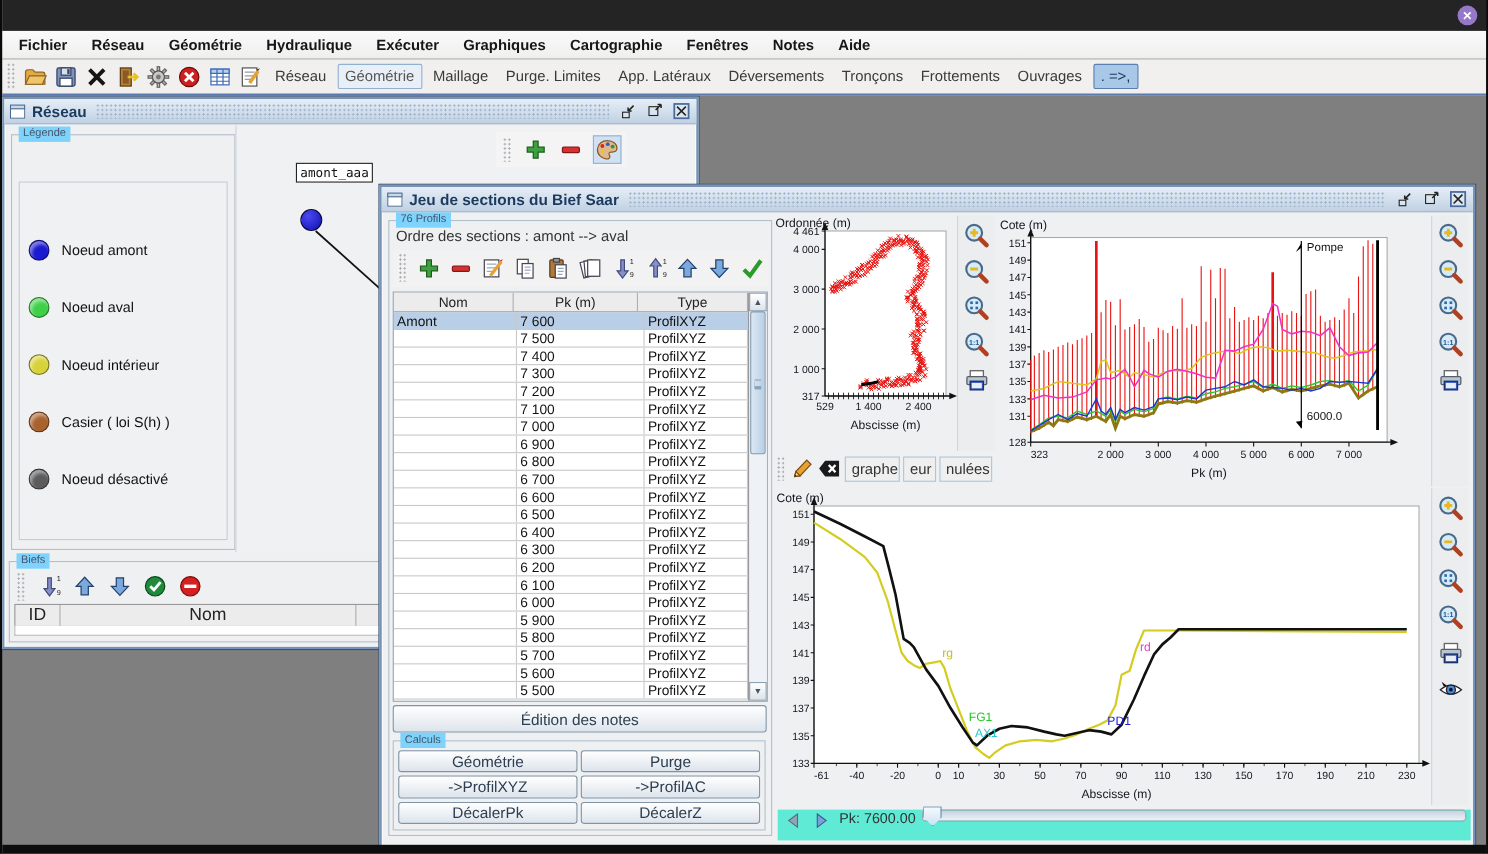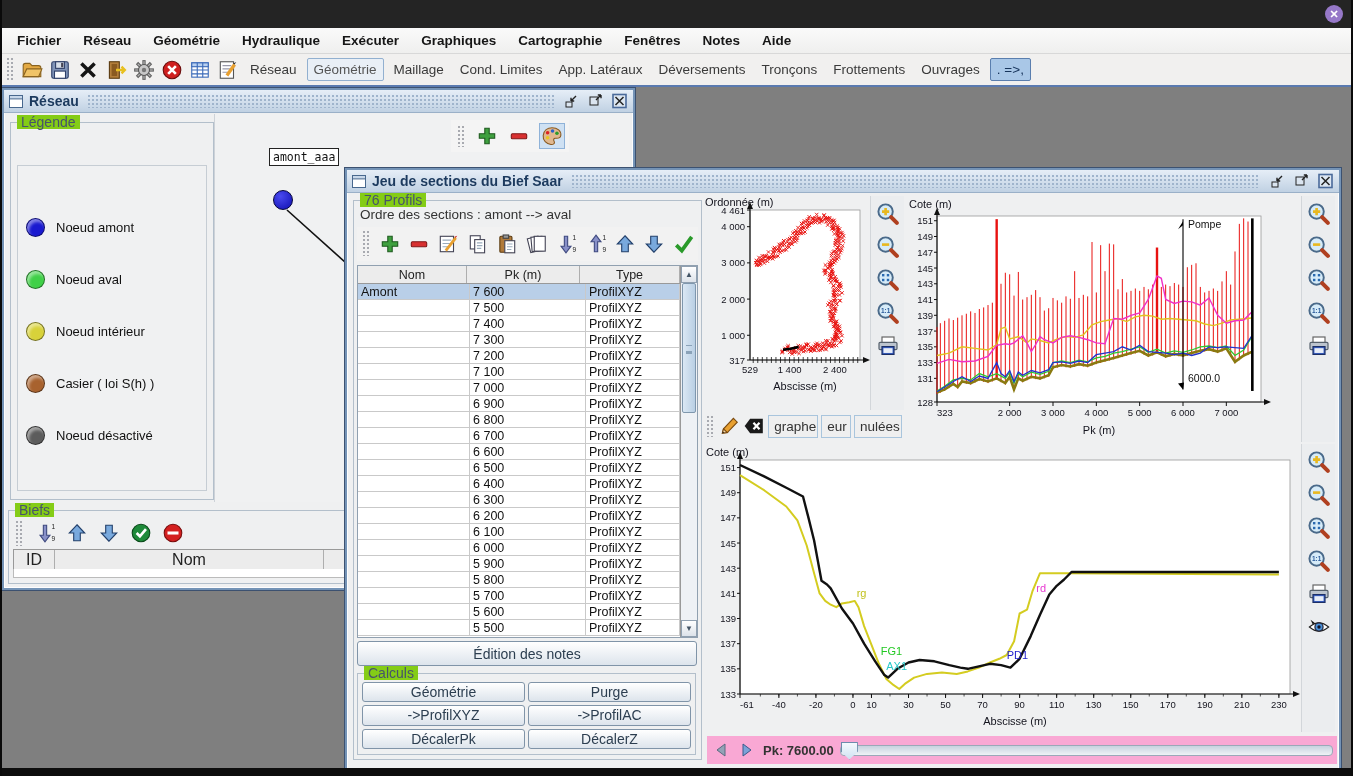--- a/index.html
+++ b/index.html
@@ -24,21 +24,21 @@
   .tbtn.accent{background:#a9c7e7;border:1px solid #5a7eae;color:#16335a;border-radius:2px;}
   
   .win{position:absolute;background:#eff0f1;border:2px solid #7493b6;box-shadow:0 0 0 1px #3c5170, inset 0 0 0 1px #fdfdfe;}
   .wtitle{height:22px;display:flex;align-items:center;gap:6px;padding:0 5px;
           background:linear-gradient(#e6eef7,#c0d1e3);border-bottom:1px solid #9ab0c8;}
   .wtitle .wt{font-weight:bold;color:#1c3a5e;font-size:14px;white-space:nowrap;}
   .wtitle .dots{flex:1;align-self:stretch;margin:4px 2px;background-image:radial-gradient(#9fb4cc 1px,rgba(0,0,0,0) 1px);background-size:4px 4px;}
   .wbtn{width:18px;height:17px;display:flex;align-items:center;justify-content:center;}
   
   .group{position:absolute;border:1px solid #b3bfcb;}
-  .gtitle{position:absolute;top:-8px;left:6px;background:#84cc16;padding:0 4px;color:#47536b;font-size:14px;line-height:14px;}
+  .gtitle{position:absolute;top:-8px;left:6px;background:#7dd3fc;padding:0 4px;color:#47536b;font-size:10px;line-height:14px;}
   
   .btn{background:linear-gradient(#ffffff,#dde4ec);border:1px solid #8094a8;border-radius:3px;
        color:#2c3e50;display:flex;align-items:center;justify-content:center;font-size:14px;}
   
   .tbl{position:absolute;background:#fff;border:1px solid #90a0b0;display:flex;}
   .tmain{flex:1;display:flex;flex-direction:column;overflow:hidden;}
   .thead{display:flex;background:#ececec;border-bottom:1px solid #999;height:17px;flex:none;}
   .thead .c{border-right:1px solid #aeaeae;display:flex;align-items:center;justify-content:center;font-size:12.5px;color:#222;}
   .trow{display:flex;height:15px;border-bottom:1px solid #c9c9c9;flex:none;}
   .trow .c{border-right:1px solid #c9c9c9;font-size:12.5px;padding-left:3px;display:flex;align-items:center;overflow:hidden;white-space:nowrap;}
@@ -47,21 +47,21 @@
   .vscroll{width:16px;border-left:1px solid #999;background:#eef1f5;display:flex;flex-direction:column;}
   .sbtn{height:15px;background:linear-gradient(#fff,#dde3ea);border:1px solid #90a0b0;display:flex;align-items:center;justify-content:center;font-size:8px;color:#456;flex:none;}
   .sthumb{height:128px;margin:0 1px;background:linear-gradient(90deg,#dbe8f4,#b9cfe4);border:1px solid #7f97ad;border-radius:2px;position:relative;flex:none;}
   .sthumb:after{content:"";position:absolute;left:3px;right:3px;top:50%;height:5px;margin-top:-3px;
      border-top:1px solid #8aa2b8;border-bottom:1px solid #8aa2b8;box-shadow:0 2px 0 #8aa2b8;}
   
   .iconcol{position:absolute;display:flex;flex-direction:column;gap:7px;align-items:center;width:34px;background:#ebedef;border-left:1px solid #d2d6da;padding-top:5px;box-sizing:border-box;}
   .icbtn{width:26px;height:26px;display:flex;align-items:center;justify-content:center;}
   .tabstrip{position:absolute;display:flex;align-items:center;gap:3px;background:#eff0f1;}
   .tab{border:1px solid #a9c5dd;background:#efefef;color:#333;font-size:13.5px;padding:3px 5px;white-space:nowrap;overflow:hidden;}
-  .sliderbar{position:absolute;display:flex;align-items:center;gap:6px;background:#f9a8d4;padding:0 4px;box-sizing:border-box;font-weight:bold;}
+  .sliderbar{position:absolute;display:flex;gap:6px;background:#5eead4;padding:0 4px;box-sizing:border-box;}
   .navtri{width:20px;height:20px;display:flex;align-items:center;justify-content:center;}
   .strack{flex:1;height:9px;border:1px solid #9aa8b8;border-radius:4px;background:linear-gradient(#c7d3df,#eef2f6);position:relative;}
   .sthumb2{position:absolute;left:0px;top:-4px;width:15px;height:16px;background:linear-gradient(#f4f9fd,#cfe2f2);
      border:1px solid #6d8cad;clip-path:polygon(0 0,100% 0,100% 55%,50% 100%,0 55%);}
   .legend-item{display:flex;align-items:center;gap:11px;}
   .ldot{width:17px;height:17px;border-radius:50%;flex:none;border:1px solid rgba(0,0,0,.45);box-shadow:inset 2px 3px 3px rgba(255,255,255,.45);}
   .mono{font-family:"DejaVu Sans Mono",monospace;}
   svg{display:block;}
   .biefhead{display:flex;background:#ececec;border:1px solid #999;height:19px;}
   .biefhead .c{border-right:1px solid #aeaeae;display:flex;align-items:center;justify-content:center;font-size:16px;color:#222;}
@@ -145,21 +145,21 @@
         <svg width="22" height="22" viewBox="0 0 20 20">
           <rect x="3" y="2.5" width="12" height="15" fill="#fff" stroke="#555"></rect>
           <path d="M5 6 H13 M5 9 H13 M5 12 H11" stroke="#99a"></path>
           <path d="M9 15 L16 5" stroke="#e8a030" stroke-width="3"></path>
           <path d="M16 5 L17.5 2.8 L14.6 4 Z" fill="#333"></path>
         </svg>
       </span>
       <span class="tbtn">Réseau</span>
       <span class="tbtn sel">Géométrie</span>
       <span class="tbtn">Maillage</span>
-      <span class="tbtn">Cond. Limites</span>
+      <span class="tbtn">Purge. Limites</span>
       <span class="tbtn">App. Latéraux</span>
       <span class="tbtn">Déversements</span>
       <span class="tbtn">Tronçons</span>
       <span class="tbtn">Frottements</span>
       <span class="tbtn">Ouvrages</span>
       <span class="tbtn accent">. =&gt;,</span>
     </div>
 
   <div class="desktop" style="position:absolute;left:0;top:86px;right:0;bottom:0;">
 

